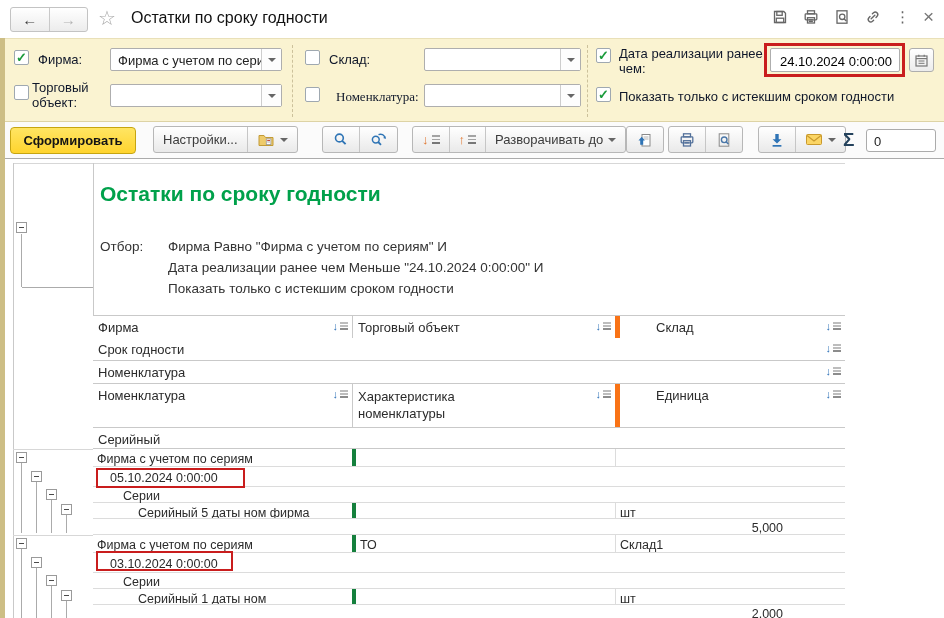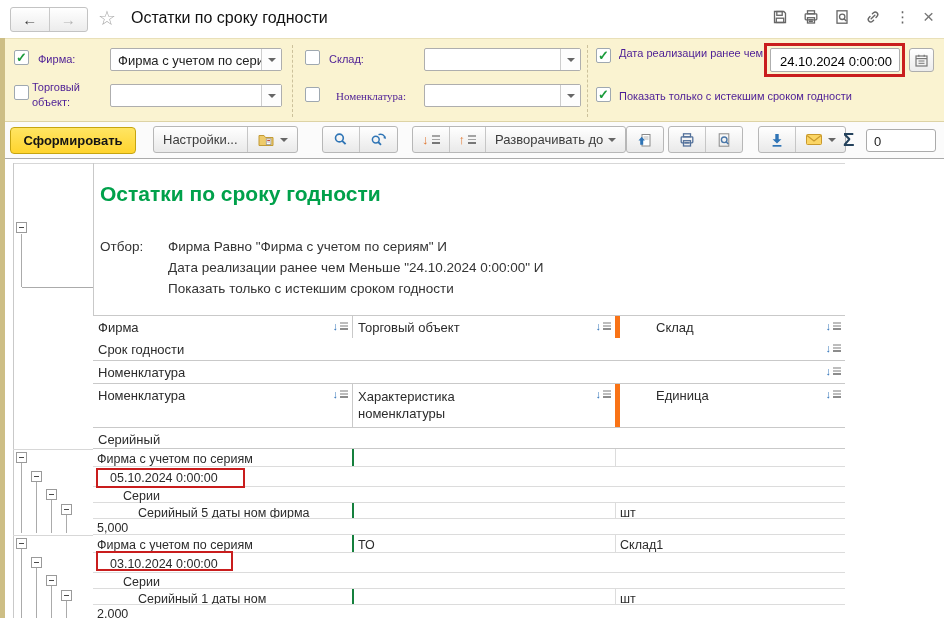--- a/index.html
+++ b/index.html
@@ -16,21 +16,21 @@
   .ptitle{position:absolute;left:131px;top:9px;font-size:16px;color:#111;}
   .tbicons{position:absolute;right:10px;top:8px;display:flex;align-items:center;gap:13px;}
   .tbicons svg{display:block;}
   .kebab{font-size:15px;color:#666;line-height:18px;}
   .xclose{font-size:19px;color:#777;line-height:18px;}
 
   
   .filterbar{position:absolute;left:0;top:38px;width:944px;height:84px;background:#FAF3D1;border-top:1px solid #E9E0B8;border-bottom:1px solid #DDD3A5;}
   .cb{position:absolute;width:15px;height:15px;background:#fff;border:1px solid #9FA8B0;border-radius:2px;display:flex;align-items:center;justify-content:center;}
   .cb .ck{color:#1C9C3C;font-weight:bold;font-size:13px;line-height:1;margin-top:-1px;}
-  .lbl{position:absolute;font-size:11px;color:#4c1d95;line-height:15px;}
+  .lbl{position:absolute;font-size:13px;color:#0f172a;line-height:15px;}
   .combo{position:absolute;height:23px;background:#fff;border:1px solid #AEAEAE;border-radius:2px;display:flex;}
   .cval{flex:1;font-size:13px;padding:4px 2px 0 7px;white-space:nowrap;overflow:hidden;color:#222;}
   .cbtn{width:20px;border-left:1px solid #CDCDCD;display:flex;align-items:center;justify-content:center;background:#FDFDFD;}
   .car{width:0;height:0;border:4px solid transparent;border-top-color:#666;margin-top:4px;}
   .dashsep{position:absolute;top:6px;height:72px;border-left:1px dashed #CCC19B;}
   .dfield{position:absolute;height:24px;background:#fff;border:1px solid #AEAEAE;border-radius:2px;font-size:13px;padding:5px 0 0 9px;color:#000;}
   .calbtn{position:absolute;width:25px;height:24px;border:1px solid #AEAEAE;border-radius:3px;background:linear-gradient(#FFFFFF,#ECECEC);display:flex;align-items:center;justify-content:center;}
 
   
   .commandbar{position:absolute;left:0;top:122px;width:944px;height:37px;background:#FBFBFB;border-bottom:1px solid #ABABAB;}
@@ -64,25 +64,25 @@
   .hc1{width:259px;} .hc2{width:263px;border-left:1px solid #C9C9C9;} .hc3{width:230px;border-left:5px solid #f97316;padding-left:36px;}
   .hfull{position:relative;width:100%;padding:4px 4px 0 5px;font-size:13px;color:#2B2B2B;}
   .sic{position:absolute;right:4px;top:5px;display:flex;gap:2px;align-items:flex-start;}
   .sa{color:#2F72B8;font-size:11px;font-weight:700;line-height:10px;font-style:normal;}
   .sls{display:flex;flex-direction:column;gap:1.5px;margin-top:1px;}
   .sls i{display:block;width:8px;height:1.5px;background:#BDBDBD;}
   .sls i:last-child{background:#8C8C8C;}
 
   .drow{position:absolute;left:93px;width:752px;border-bottom:1px solid #DCDCDC;display:flex;font-size:12.5px;color:#2B2B2B;background:#fff;}
   .dc1{width:259px;padding:3px 4px 0 4px;white-space:nowrap;overflow:hidden;}
-  .dc2{width:263px;border-left:2px solid #15803d;padding:3px 4px 0 4px;}
+  .dc2{width:263px;border-left:4px solid #15803d;padding:3px 4px 0 4px;}
   .dc3{width:230px;border-left:1px solid #DCDCDC;padding:3px 4px 0 4px;}
   .dfull{width:100%;padding:4px 4px 0 17px;white-space:nowrap;}
   .dser{width:100%;padding:2px 4px 0 30px;}
-  .dqty{width:100%;padding:2px 62px 0 4px;}
+  .dqty{width:100%;padding:2px 62px 0 4px;text-align:right;}
 
   .ann{position:absolute;border:2px solid #C91D1D;z-index:5;pointer-events:none;}
   .ann3{border-width:3px;}
 
   svg{flex:none;}
 </style>
 </head>
 <body>
 
 <div class="app">

